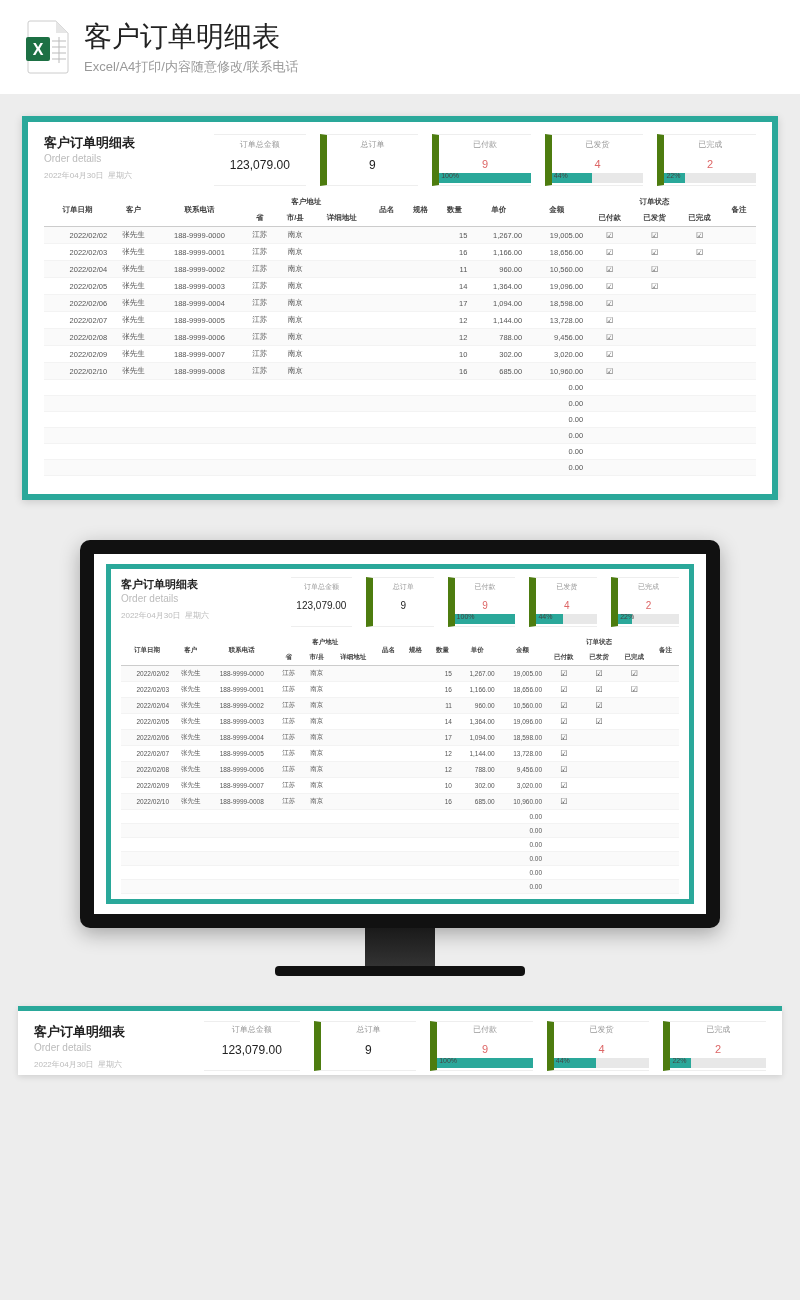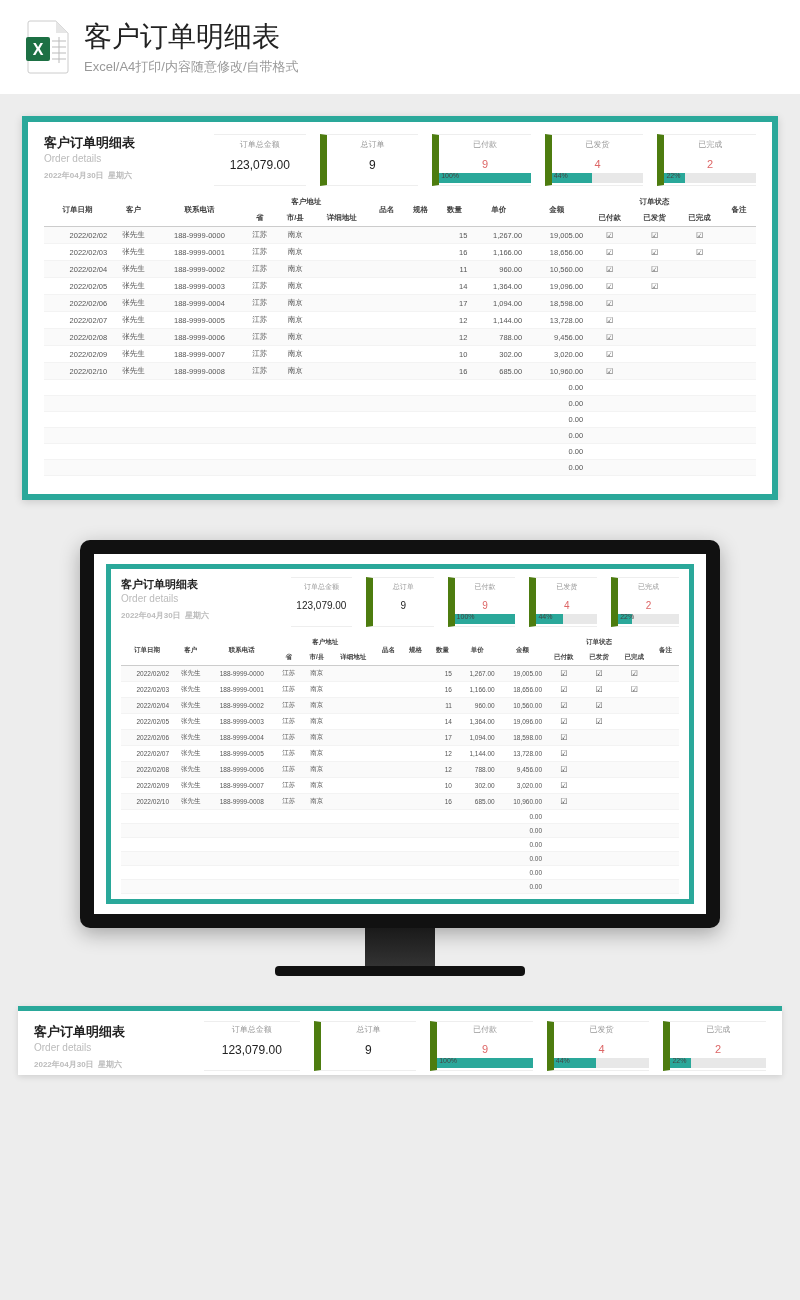--- a/index.html
+++ b/index.html
@@ -9,21 +9,21 @@
 .xl-icon svg { width:100%; height:100%; }
 .page-title { font-size:28px; font-weight:400; color:#222; }
 .page-sub { font-size:13px; color:#999; margin-top:2px; }
 
 .panel-wrap { margin:22px; border:6px solid #2aa89a; background:#fff; padding:12px 16px 18px; box-shadow:0 2px 8px rgba(0,0,0,0.15); }
 
 .hdr { display:flex; align-items:flex-start; gap:30px; margin-bottom:8px; }
 .hdr-left { flex:0 0 140px; }
 .hdr-title { font-size:13px; font-weight:bold; color:#222; }
 .hdr-eng { font-size:10px; color:#bbb; margin-top:1px; }
-.hdr-date { font-size:8px; color:#bbb; margin-top:6px;font-weight:bold; }
+.hdr-date { font-size:8px; color:#bbb; margin-top:6px; }
 
 .kpi-row { display:flex; flex:1; gap:14px; }
 .kpi { flex:1; text-align:center; position:relative; border-top:1px solid #eee; border-bottom:1px solid #eee; padding:4px 0 2px; }
 .kpi:not(:first-child) { border-left:7px solid #4d7c0f; }
 .kpi-lbl { font-size:8px; color:#999; }
 .kpi-val { font-size:12px; font-weight:normal; margin-top:8px; }
 .kpi-val.big { color:#222; }
 .kpi-val.red { color:#d66; font-size:11px; }
 .kpi-bar { height:10px; background:#e8e8e8; position:relative; margin-top:3px; }
 .kpi-bar-fill { height:100%; background:#2aa89a; position:absolute; left:0; top:0; }
@@ -67,21 +67,21 @@
           <line x1="28" y1="22" x2="42" y2="22"></line>
           <line x1="28" y1="28" x2="42" y2="28"></line>
           <line x1="28" y1="34" x2="42" y2="34"></line>
           <line x1="28" y1="40" x2="42" y2="40"></line>
           <line x1="35" y1="18" x2="35" y2="44"></line>
         </g>
     </svg>
   </div>
   <div>
     <div class="page-title">客户订单明细表</div>
-    <div class="page-sub">Excel/A4打印/内容随意修改/自带格式</div>
+    <div class="page-sub">Excel/A4打印/内容随意修改/联系电话</div>
   </div>
 </div>
 
 <div class="panel-wrap">
   <div id="sheet-content">
   <div class="hdr">
     <div class="hdr-left">
       <div class="hdr-title">客户订单明细表</div>
       <div class="hdr-eng">Order details</div>
       <div class="hdr-date">2022年04月30日&nbsp;&nbsp;星期六</div>

